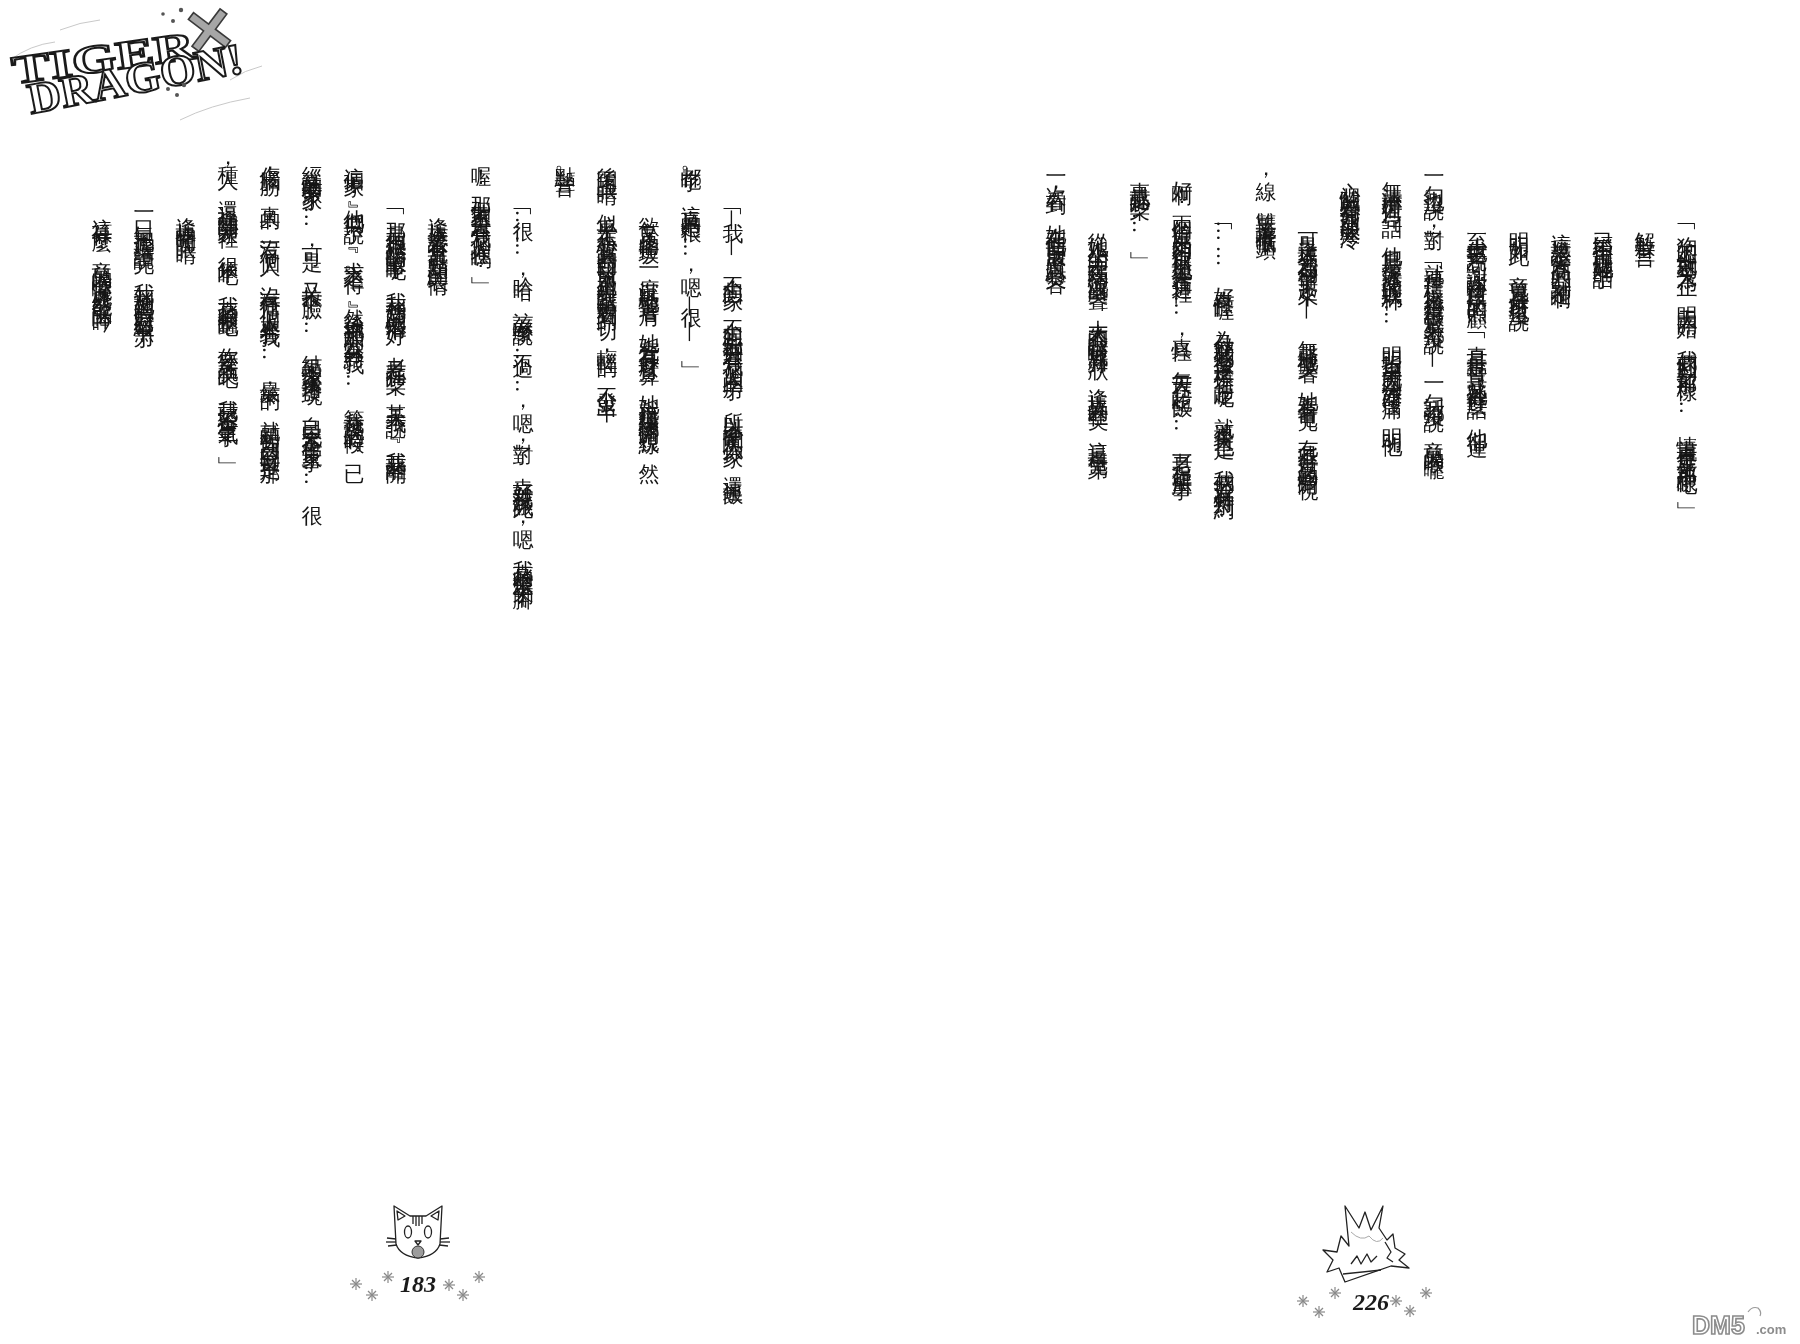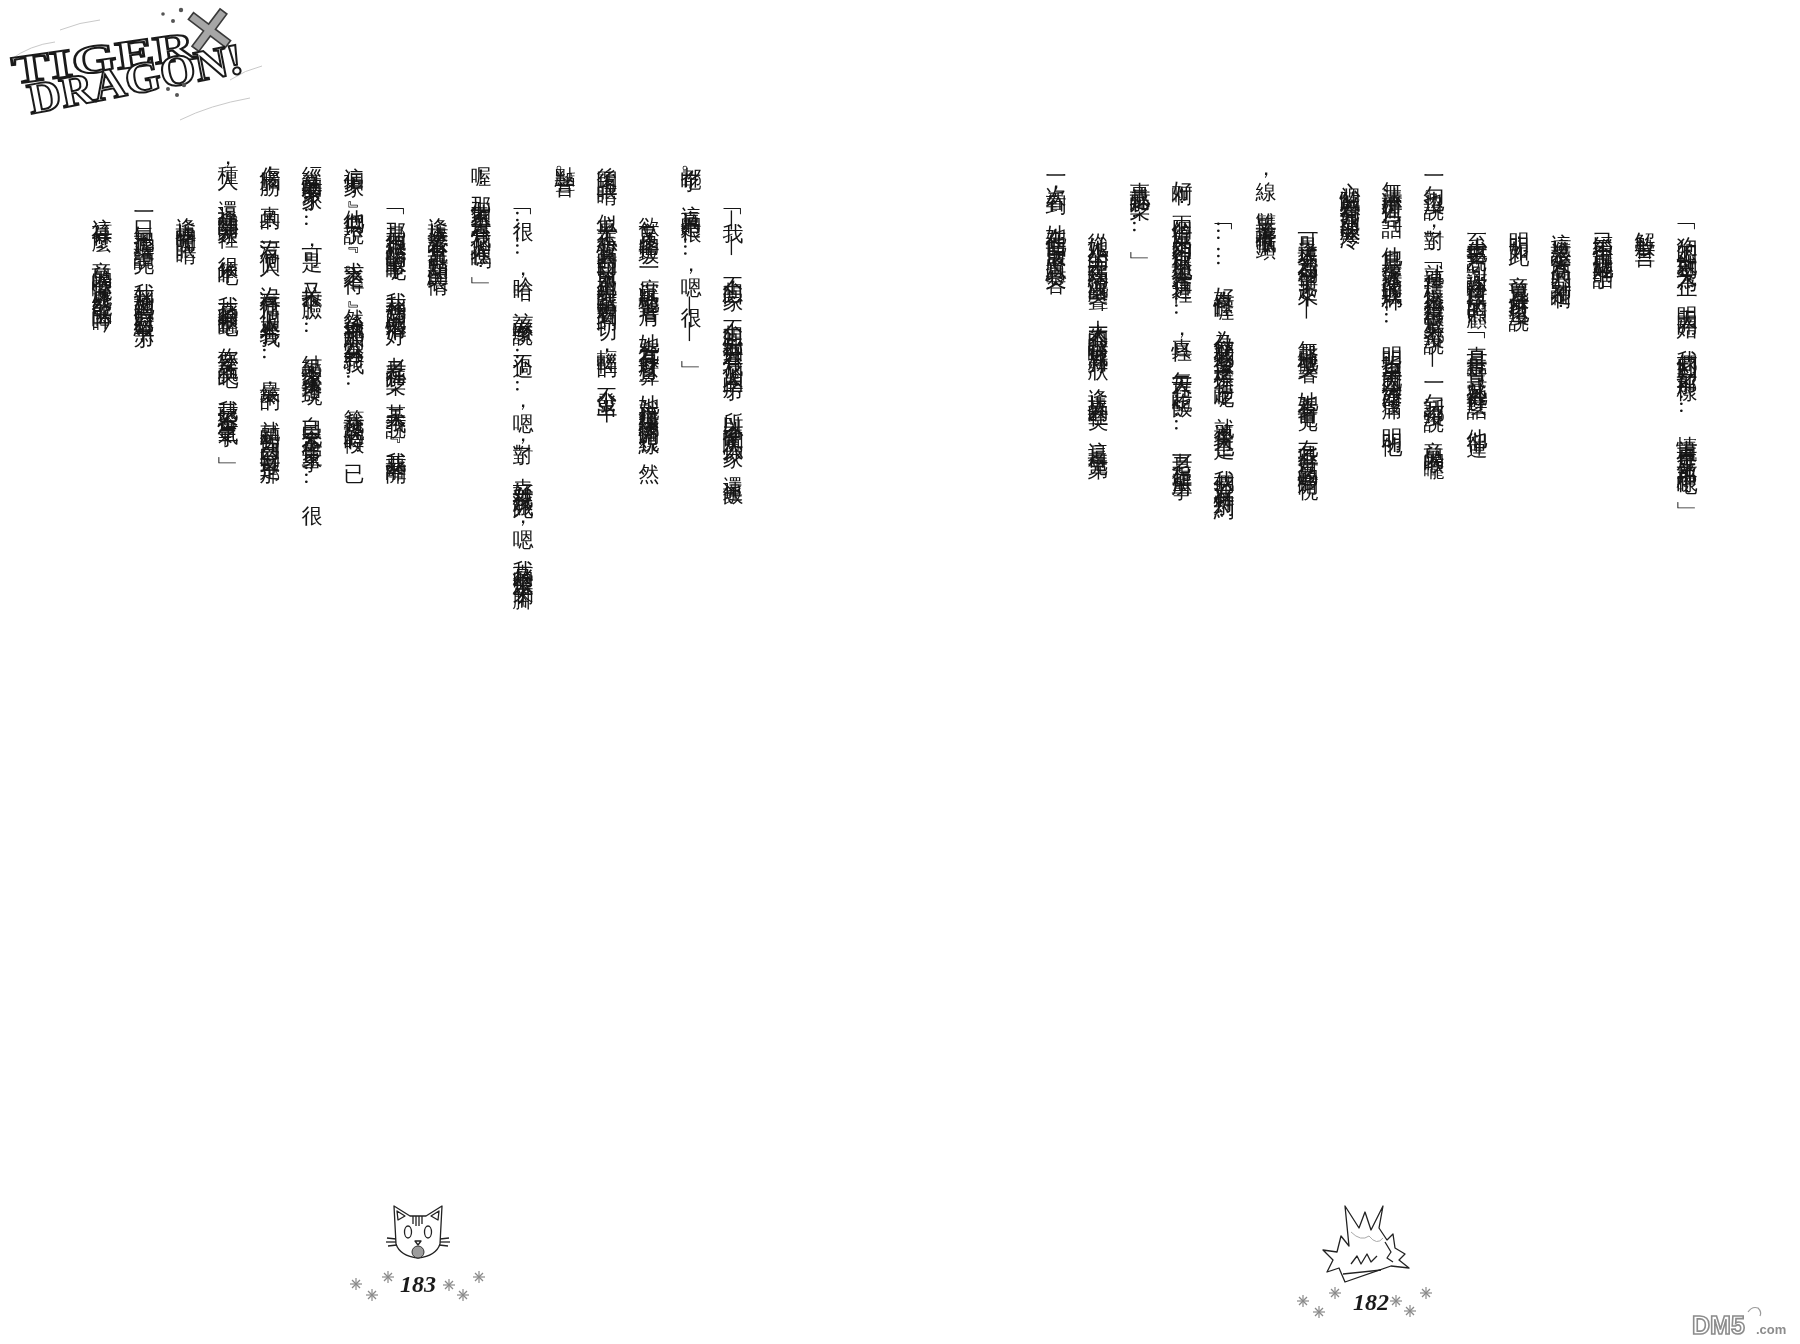--- a/index.html
+++ b/index.html
@@ -214,21 +214,21 @@
         </g>
       </svg>
     <svg class="sparkle" style="left:428px; top:1286px" viewBox="0 0 14 14">
         <g stroke="#8a8a8a" stroke-width="1.2">
           <line x1="7" y1="1" x2="7" y2="13"></line>
           <line x1="1" y1="7" x2="13" y2="7"></line>
           <line x1="3" y1="3" x2="11" y2="11"></line>
           <line x1="11" y1="3" x2="3" y2="11"></line>
         </g>
       </svg>
-    <div class="page-number" style="left:441px; top:1288px">182</div>
+    <div class="page-number" style="left:441px; top:1288px">226</div>
     <svg class="sparkle" style="left:489px; top:1294px" viewBox="0 0 14 14">
         <g stroke="#8a8a8a" stroke-width="1.2">
           <line x1="7" y1="1" x2="7" y2="13"></line>
           <line x1="1" y1="7" x2="13" y2="7"></line>
           <line x1="3" y1="3" x2="11" y2="11"></line>
           <line x1="11" y1="3" x2="3" y2="11"></line>
         </g>
       </svg>
     <svg class="sparkle" style="left:503px; top:1304px" viewBox="0 0 14 14">
         <g stroke="#8a8a8a" stroke-width="1.2">

